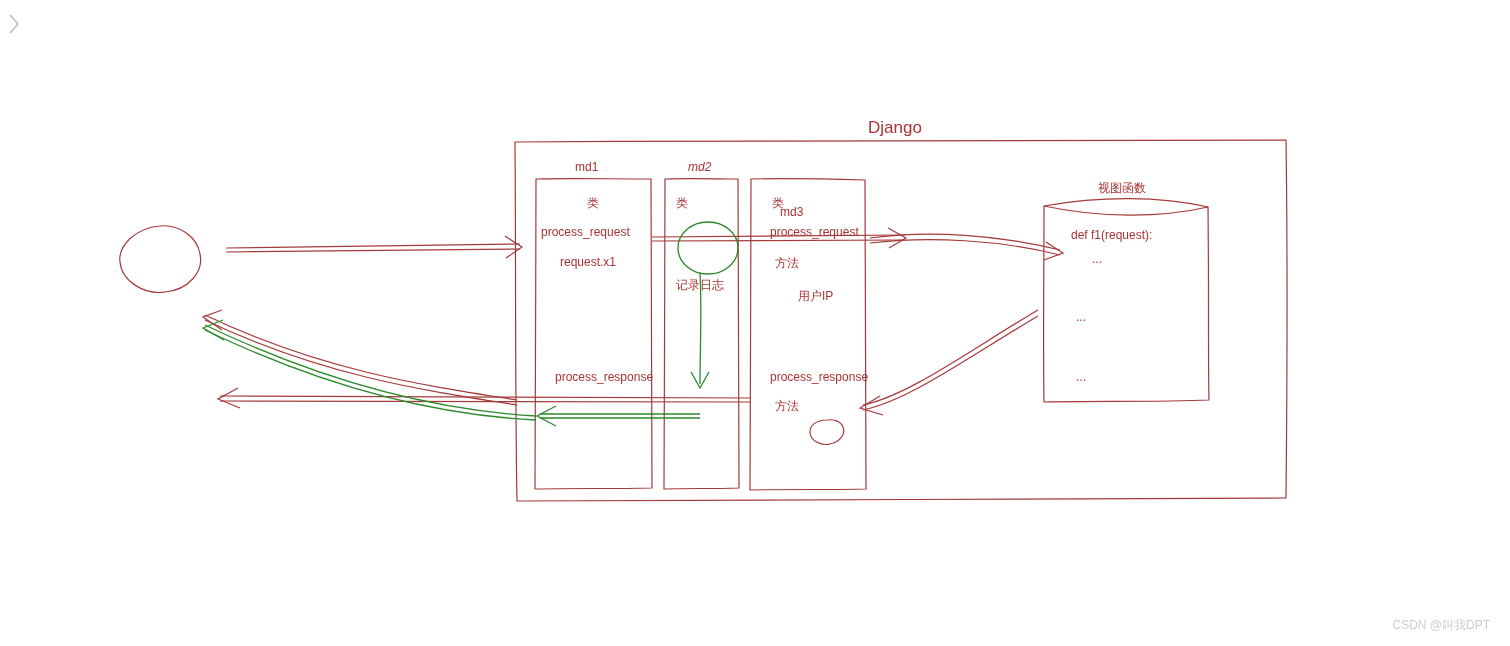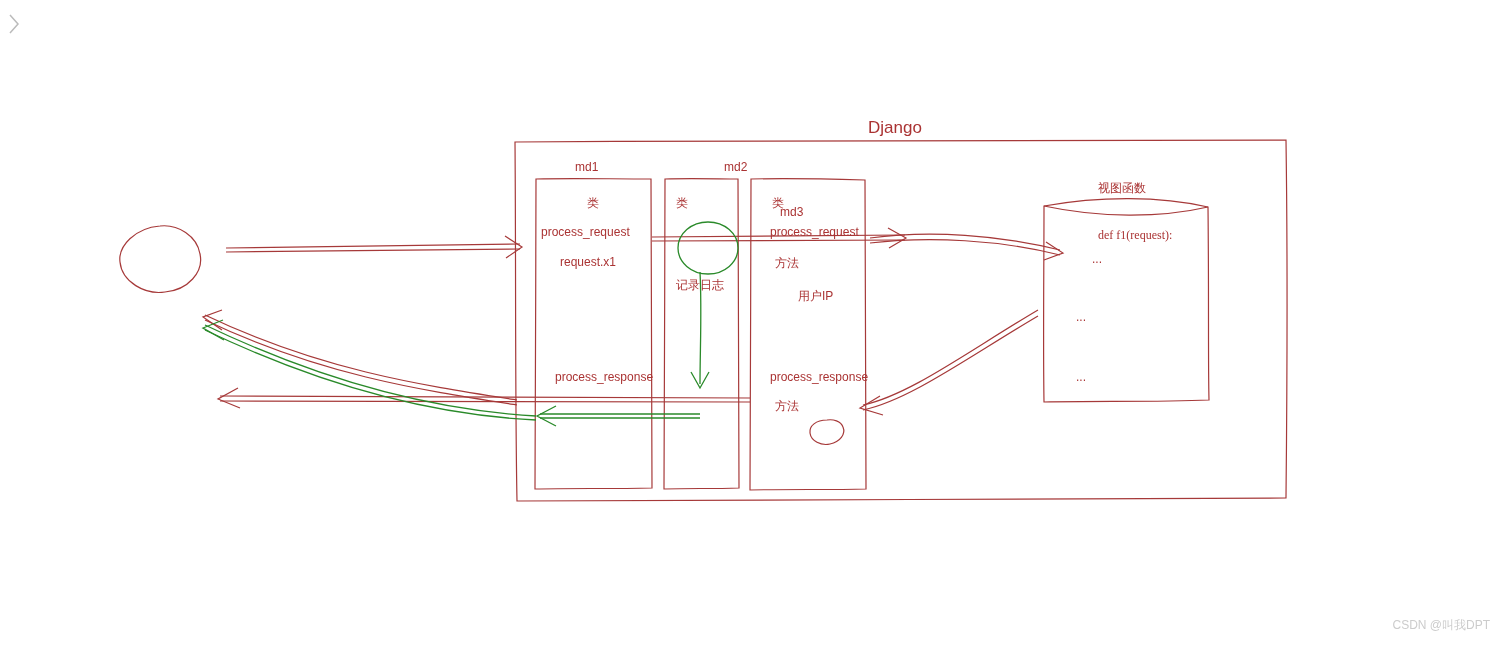--- a/index.html
+++ b/index.html
@@ -93,31 +93,31 @@
 </svg>
 
 <div class="label" style="left:868px; top:118px; font-size:17px;">Django</div>
 
 <div class="label" style="left:575px; top:160px;">md1</div>
 <div class="label" style="left:587px; top:195px;">类</div>
 <div class="label" style="left:541px; top:225px;">process_request</div>
 <div class="label" style="left:560px; top:255px;">request.x1</div>
 <div class="label" style="left:555px; top:370px;">process_response</div>
 
-<div class="label" style="left:724px; top:160px;">md2</div>
+<div class="label" style="left:688px; top:160px;font-style:italic;">md2</div>
 <div class="label" style="left:676px; top:195px;">类</div>
 <div class="label" style="left:676px; top:277px;text-align:right;">记录日志</div>
 
 <div class="label" style="left:780px; top:160px;margin-top:45px;">md3</div>
 <div class="label" style="left:772px; top:195px;">类</div>
 <div class="label" style="left:770px; top:225px;">process_request</div>
 <div class="label" style="left:775px; top:255px;">方法</div>
 <div class="label" style="left:798px; top:288px;">用户IP</div>
 <div class="label" style="left:770px; top:370px;">process_response</div>
 <div class="label" style="left:775px; top:398px;">方法</div>
 
 <div class="label" style="left:1098px; top:180px;">视图函数</div>
-<div class="label" style="left:1098px; top:228px;font-family:Liberation Serif, serif;">def f1(request):</div>
+<div class="label" style="left:1071px; top:228px;">def f1(request):</div>
 <div class="label" style="left:1092px; top:252px;">...</div>
 <div class="label" style="left:1076px; top:310px;">...</div>
 <div class="label" style="left:1076px; top:370px;">...</div>
 
 <div class="watermark" style="right:20px; bottom:12px;text-align:center;">CSDN @叫我DPT</div>
 
 </body></html>

